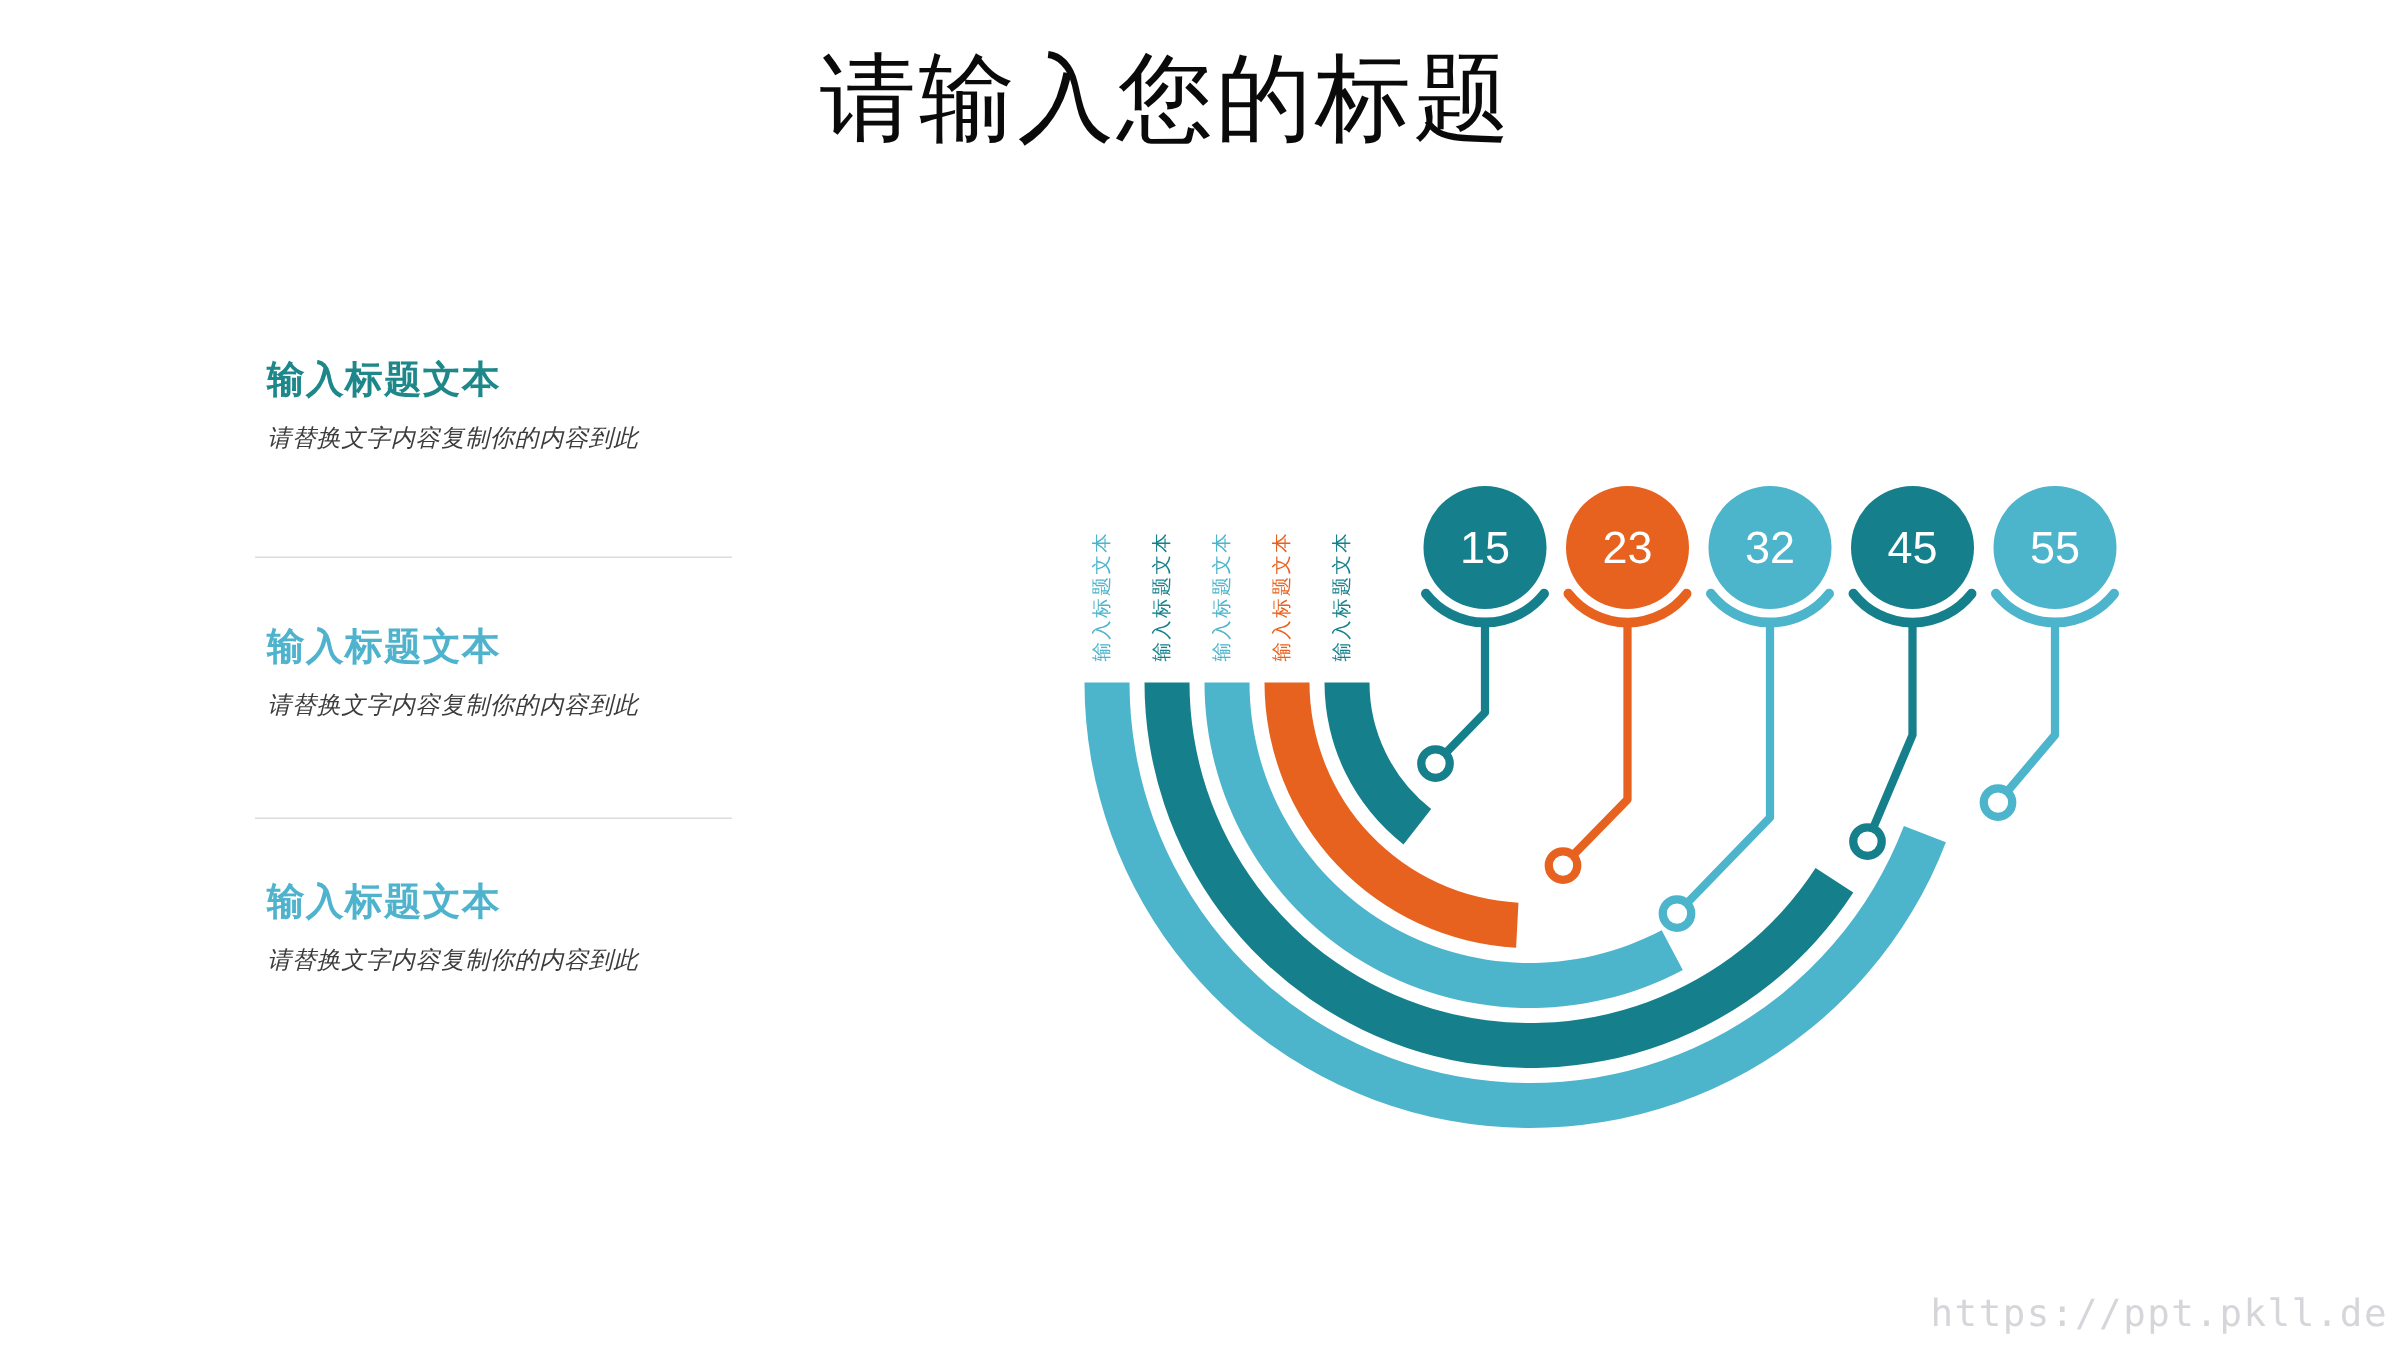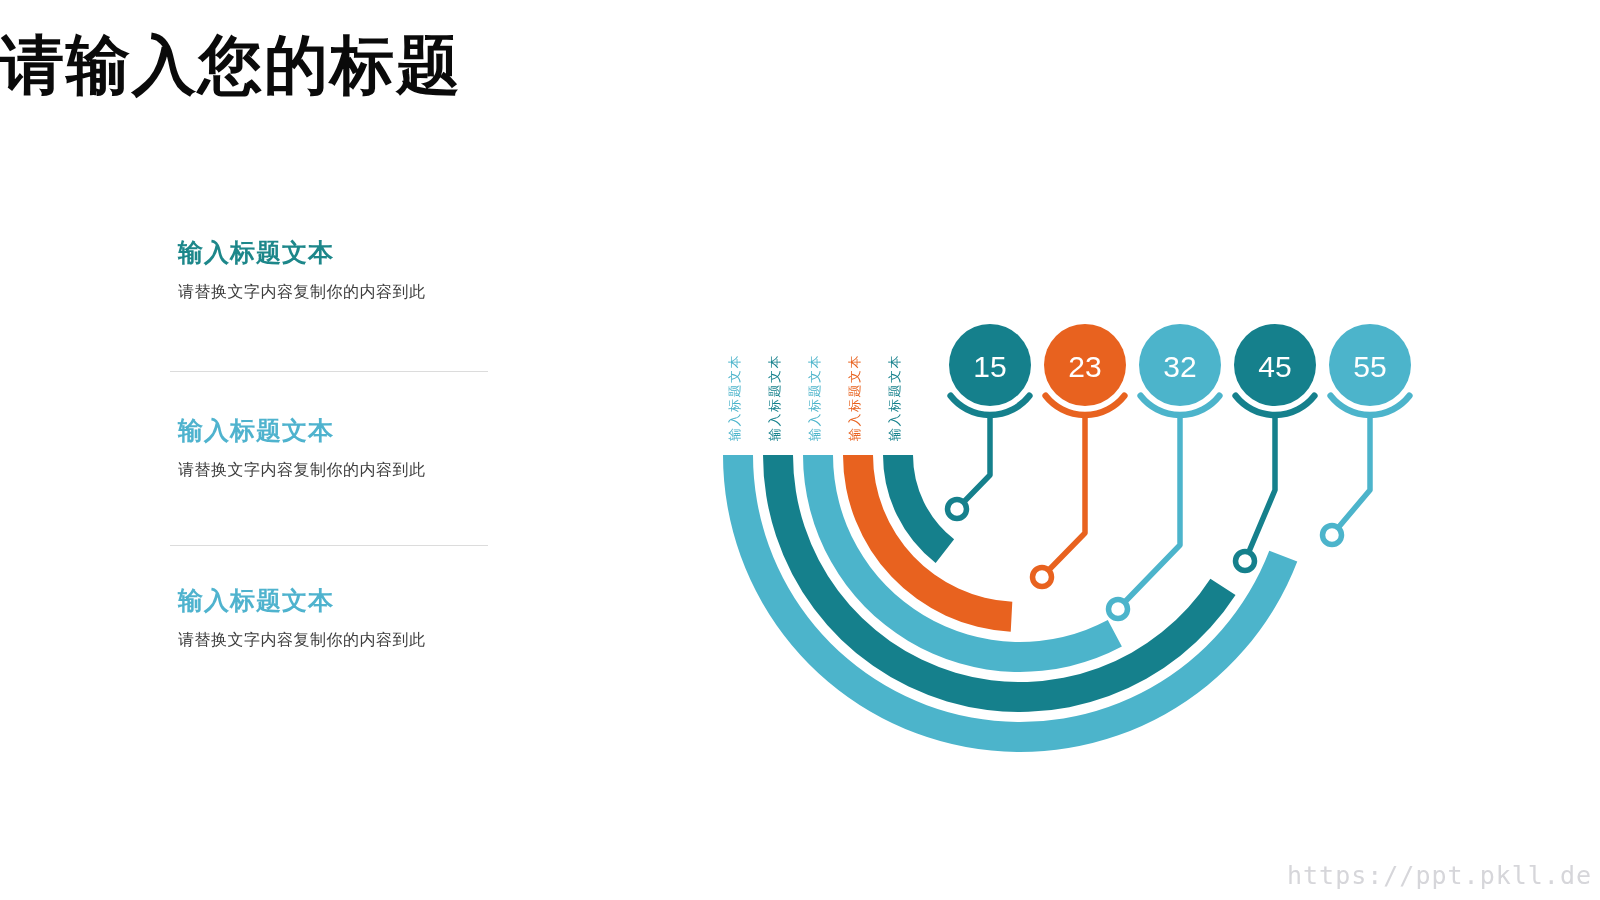--- a/index.html
+++ b/index.html
@@ -2,25 +2,25 @@
 <html><head>
 <meta charset="utf-8">
 <style>
   html,body{margin:0;padding:0;background:#ffffff;}
   .slide{
     position:relative;width:1600px;height:900px;overflow:hidden;background:#ffffff;
     font-family:"Liberation Sans", sans-serif;
   }
   .title{
     position:absolute;left:0;top:22px;width:1555px;margin:0;
-    font-size:64px;font-weight:700;letter-spacing:2px;color:#0a0a0a;
+    text-align:center;font-size:64px;font-weight:400;letter-spacing:2px;color:#0a0a0a;
   }
   .block{position:absolute;left:178px;width:312px;}
   .block h2{margin:0;font-size:25px;font-weight:700;letter-spacing:1px;}
-  .block p{margin:13px 0 0 0;font-size:16px;color:#3c3c3c;letter-spacing:0.5px;}
+  .block p{margin:13px 0 0 0;font-size:16px;color:#3c3c3c;letter-spacing:0.5px;font-style:italic;}
   .divider{
     position:absolute;left:170px;width:318px;height:0;margin:0;border:none;
     border-top:1px solid #dcdcdc;
   }
   #chart-svg{position:absolute;left:0;top:0;}
   .watermark{
     position:absolute;right:8px;bottom:10px;
     font-family:"DejaVu Sans Mono", monospace;
     font-size:25px;color:#d6d6da;letter-spacing:1px;margin-top:21px;
   }

